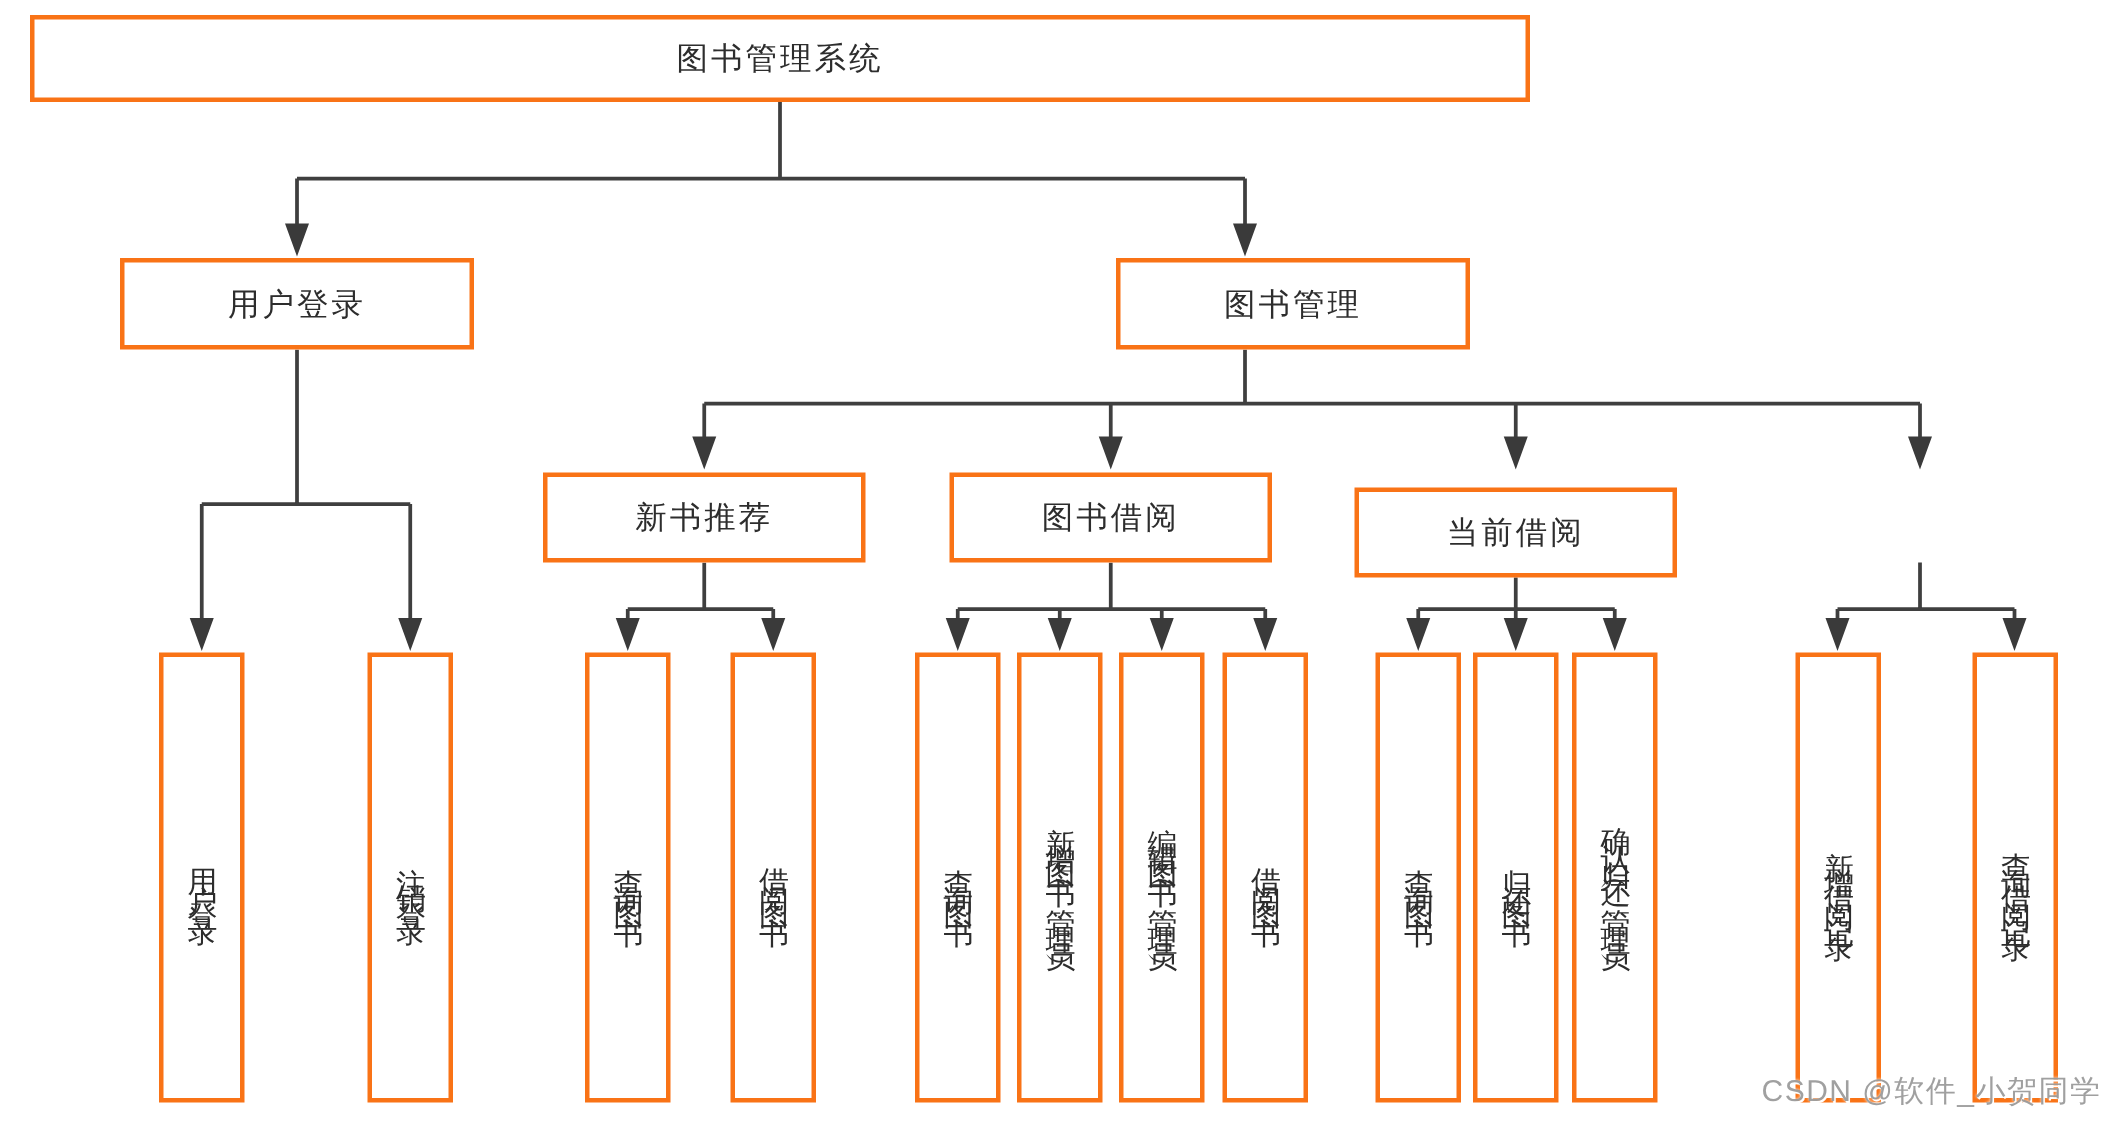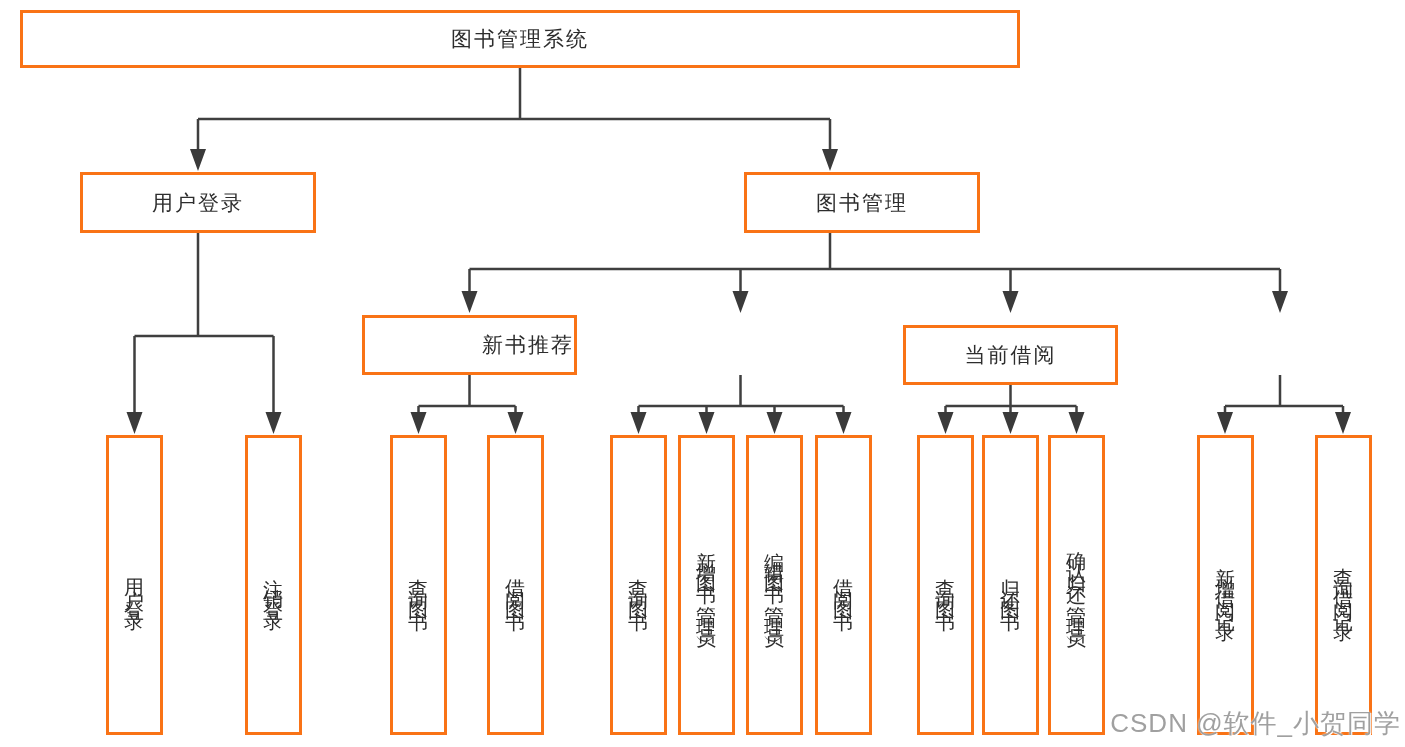--- a/index.html
+++ b/index.html
@@ -34,21 +34,21 @@
     text-orientation: mixed;
     font-size: 20px;
     letter-spacing: 11px;
     line-height: 1.1;
     white-space: nowrap;
   }
   .watermark {
     position: absolute;
     right: 4px;
     bottom: 6px;
-    font-size: 26px;
+    font-size: 20px;
     color: rgba(152,152,152,0.92);
     letter-spacing: 1px;
     text-shadow: 0 0 2px #ffffff, 1px 1px 0 #ffffff;
     z-index: 5;
     white-space: nowrap;
   }
 </style>
 </head>
 <body>
 
@@ -80,22 +80,25 @@
     <span>图书管理系统</span>
   </div>
 
   <div class="node h-node" style="left:80px; top:172px; width:236px; height:61px;">
     <span>用户登录</span>
   </div>
   <div class="node h-node" style="left:712px; top:172px; width:236px; height:61px;margin-left:32px;">
     <span>图书管理</span>
   </div>
 
-  <div class="node h-node" style="left:362px; top:315px; width:215px; height:60px;justify-content:flex-end;">
+  <div class="node h-node" style="left:362px; top:315px; width:215px; height:60px;">
     <span>新书推荐</span>
+  </div>
+  <div class="node h-node" style="left:633px; top:315px; width:215px; height:60px;">
+    <span>图书借阅</span>
   </div>
   <div class="node h-node" style="left:903px; top:315px; width:215px; height:60px;margin-top:10px;">
     <span>当前借阅</span>
   </div>
 
   <div class="node v-node" style="left:106px; top:435px; width:57px; height:300px;">
     <span>用户登录</span>
   </div>
   <div class="node v-node" style="left:245px; top:435px; width:57px; height:300px;">
     <span>注销登录</span>

